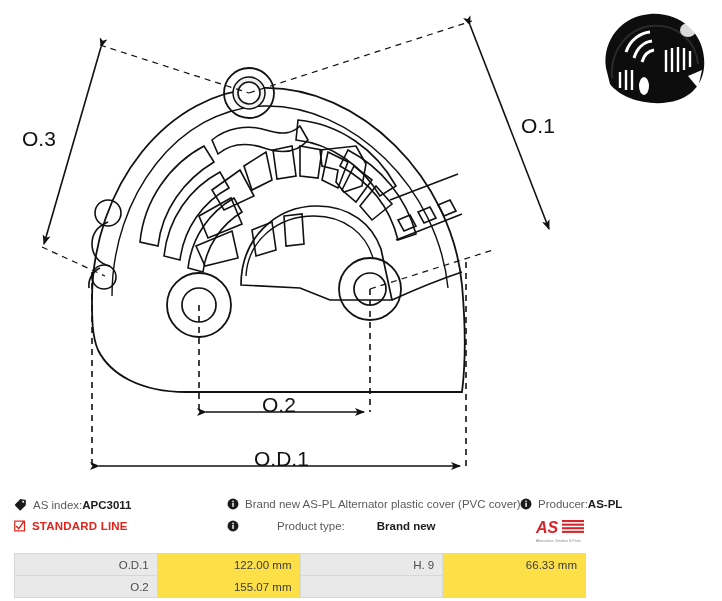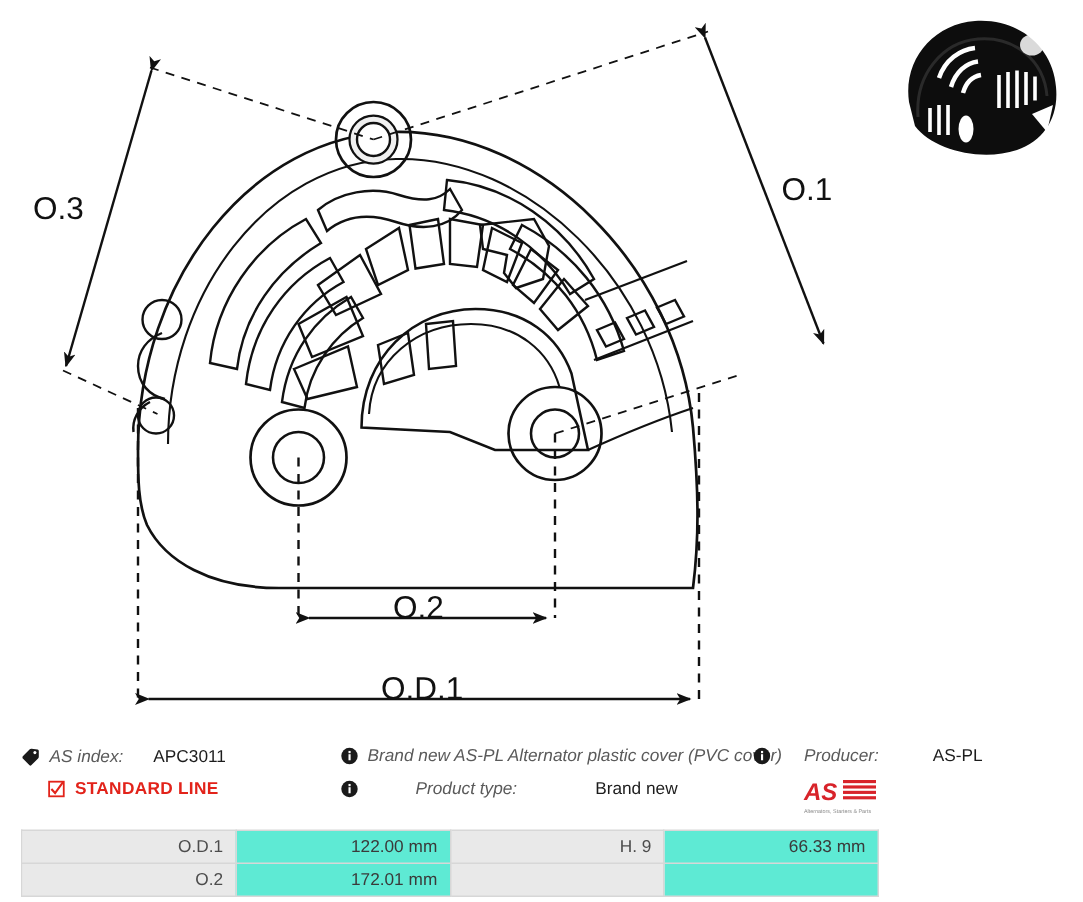--- a/index.html
+++ b/index.html
@@ -47,37 +47,37 @@
     height: 50px;
   }
   .info-line {
     position: absolute;
     display: flex;
     align-items: center;
     font-size: 11.5px;
     color: #4a4a4a;
     white-space: nowrap;
   }
-  .info-line .lbl { color: #5a5a5a; font-style: italic; }
-  .info-line .val { color: #1c1c1c; font-weight: normal; margin-left: 20px; }
+  .info-line .lbl { color: #5a5a5a; }
+  .info-line .val { color: #1c1c1c; font-weight: bold; margin-left: 0; }
   .info-line.red { color: #e2231a; font-weight: bold; letter-spacing: 0.2px; }
 
   .ico {
     display: inline-block;
     margin-right: 6px;
     flex: 0 0 auto;
     line-height: 0;
   }
 
   
   #info-as-index   { left: 14px;  top: 2px;  }
-  #info-standard   { left: 32px;  top: 24px; }
+  #info-standard   { left: 14px;  top: 24px; }
   #info-desc       { left: 227px; top: 2px;  }
   #info-ptype      { left: 227px; top: 24px; gap: 32px; }
-  #info-producer   { left: 502px; top: 2px; gap: 16px;  }
+  #info-producer   { left: 520px; top: 2px;  }
   #brand-logo      { position: absolute; left: 534px; top: 20px; width: 80px; height: 30px; }
 
   
   #spec-table {
     position: absolute;
     left: 14px;
     top: 553px;
     width: 572px;
     border-collapse: collapse;
     font-size: 11.5px;
@@ -89,21 +89,21 @@
     padding: 0 8px;
     text-align: right;
     vertical-align: middle;
     color: #3a3a3a;
   }
   #spec-table td.key {
     background: #e9e9e9;
     color: #4c4c4c;
   }
   #spec-table td.val {
-    background: #5eead4;
+    background: #fde047;
     padding-left: 12px;
   }
 </style>
 </head>
 <body>
 
 <div id="page">
 
   <div id="drawing-area">
     <svg id="drawing-svg" width="722" height="490" viewBox="0 0 722 490">
@@ -322,20 +322,20 @@
   <table id="spec-table">
     <tbody>
       <tr>
         <td class="key">O.D.1</td>
         <td class="val">122.00 mm</td>
         <td class="key">H. 9</td>
         <td class="val">66.33 mm</td>
       </tr>
       <tr>
         <td class="key">O.2</td>
-        <td class="val">172.01 mm</td>
+        <td class="val">155.07 mm</td>
         <td class="key"></td>
         <td class="val"></td>
       </tr>
     </tbody>
   </table>
 
 </div>
 
 </body></html>

